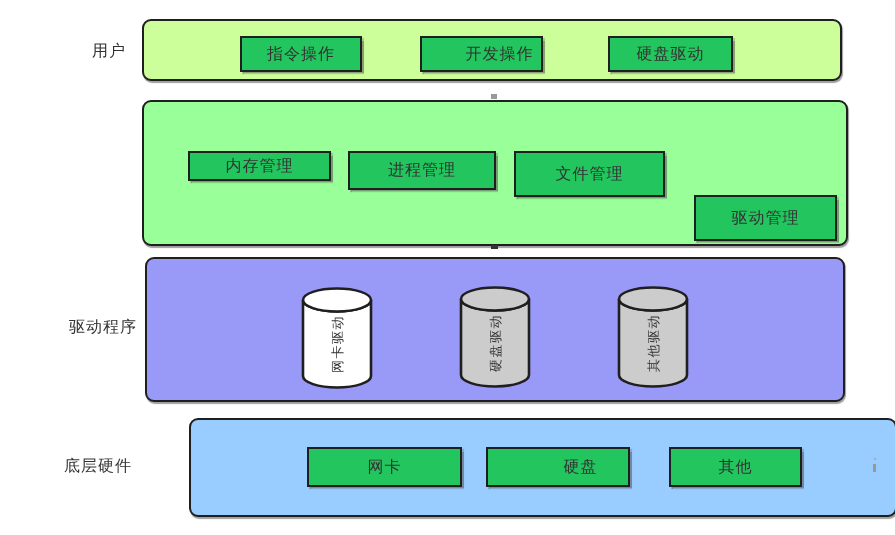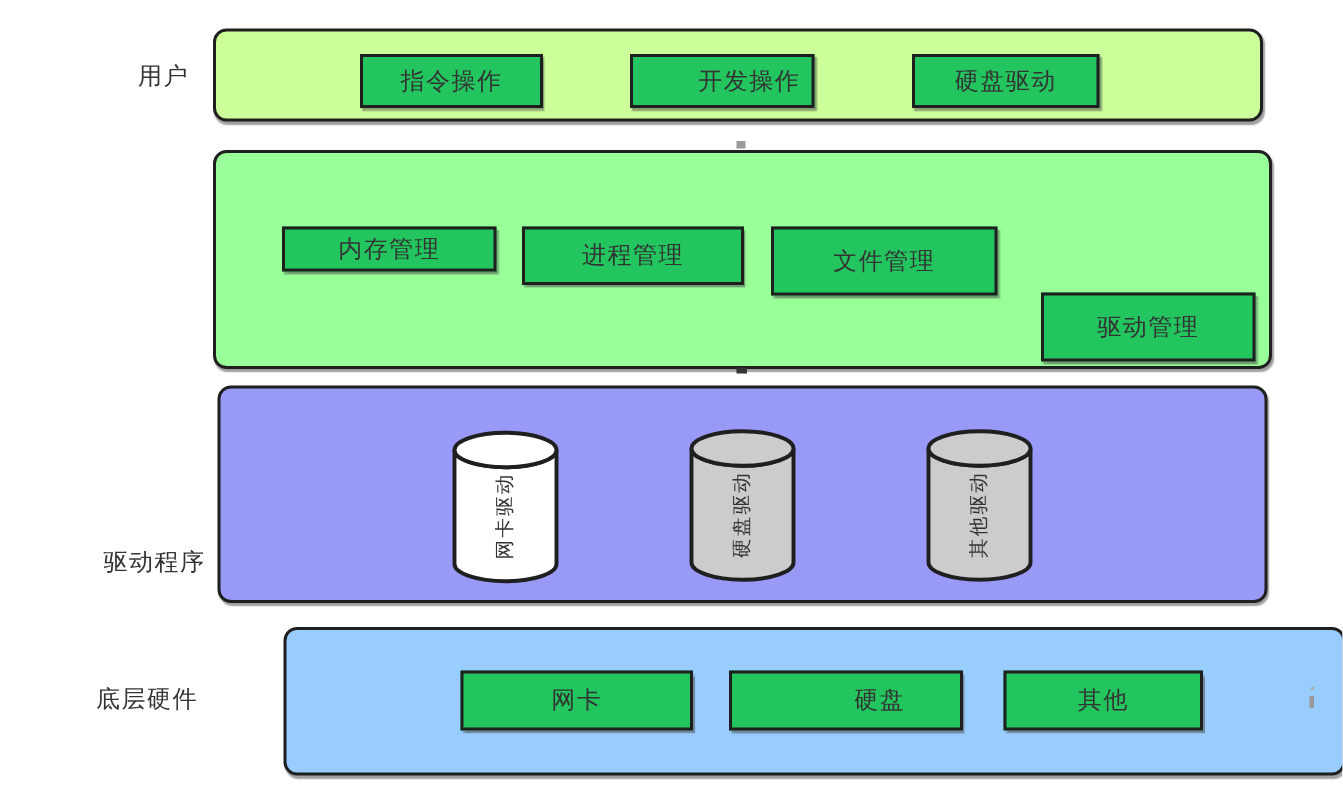--- a/index.html
+++ b/index.html
@@ -25,21 +25,21 @@
   .band-4 { left: 145px; top: 418px; width: 708px; height: 99px;  }
   .row-label {
     position: absolute;
     font-size: 16px;
     letter-spacing: 1px;
     color: #333333;
     white-space: nowrap;
   }
   .row-label-1 { left: 92px; top: 41px;  }
   .row-label-2 { left: 29px; top: 165px; }
-  .row-label-3 { left: 69px; top: 317px; margin-top: 48px; }
+  .row-label-3 { left: 69px; top: 317px; }
   .row-label-4 { left: 64px; top: 456px; }
   .node {
     position: absolute;
     background: #22c55e;
     border: 2px solid #1f1f1f;
     box-shadow: 1.5px 2px 1px rgba(80,80,80,0.55);
     display: flex;
     align-items: center;
     justify-content: center;
     font-size: 16px;
@@ -60,21 +60,21 @@
   .cyl {
     position: absolute;
     width: 74px;
     height: 104px;
   }
   .c3-1 { left: 153px; top: 27px; }
   .c3-2 { left: 311px; top: 26px; }
   .c3-3 { left: 469px; top: 26px; }
   
   .b4-1 { left: 116px; top: 27px; width: 155px; height: 40px; }
-  .b4-2 { left: 295px; top: 27px; width: 156px; height: 40px; padding-left: 45px; }
+  .b4-2 { left: 295px; top: 27px; width: 144px; height: 40px; padding-left: 45px; }
   .b4-3 { left: 478px; top: 27px; width: 133px; height: 40px; text-align: center; }
   
   .stub { position: absolute; }
   .stub-a { left: 491px; top: 94px;  width: 6px; height: 5px; background: #999999; }
   .stub-b { left: 491px; top: 245px; width: 7px; height: 4px; background: #333333; }
   .stub-c { left: 874px; top: 458px; width: 2px; height: 2px; background: #aaaaaa; }
   .stub-d { left: 873px; top: 464px; width: 3px; height: 8px; background: #999999; }
 </style>
 </head>
 <body>

